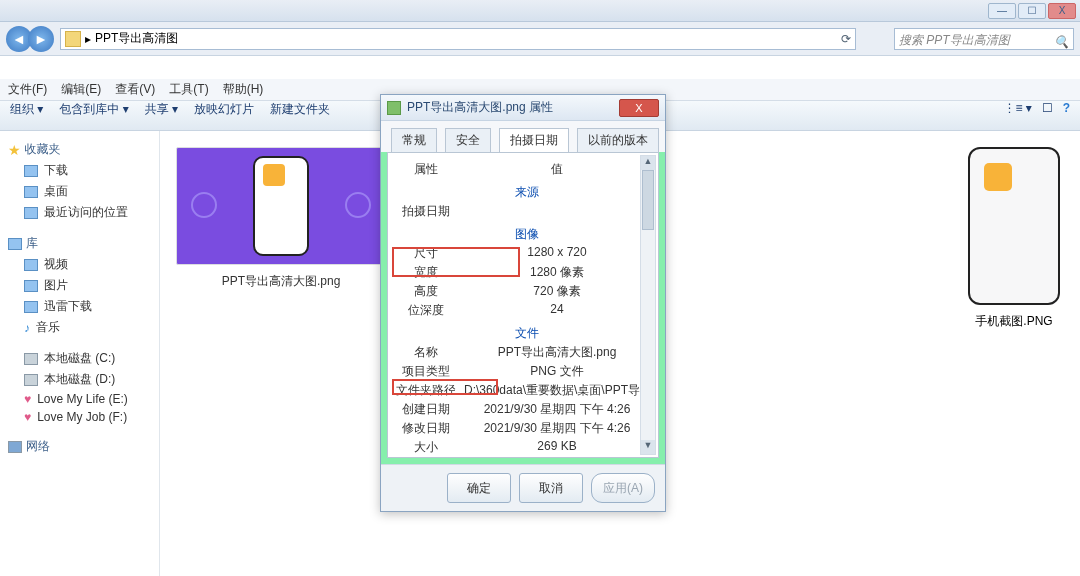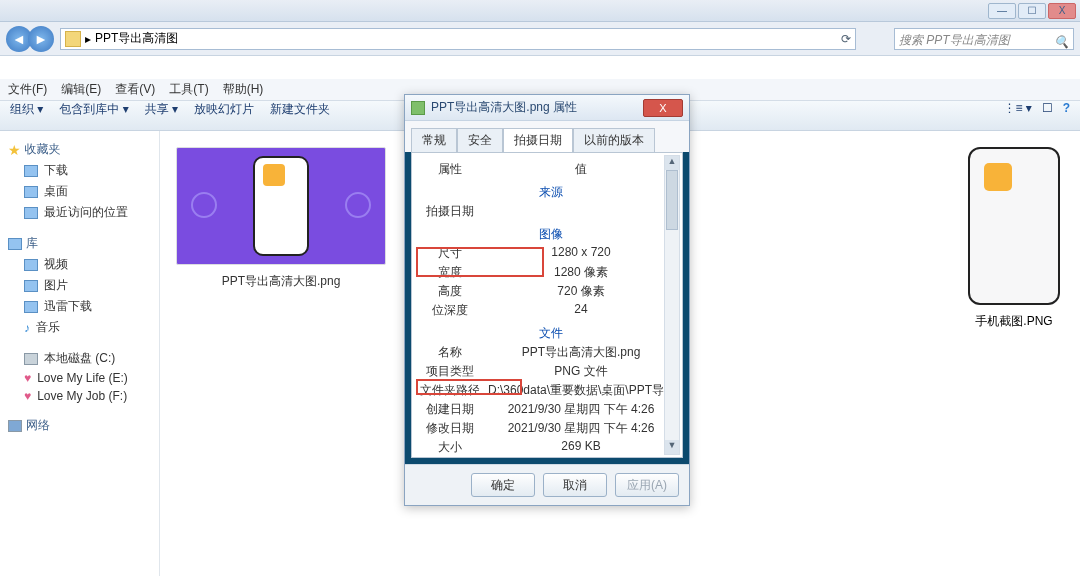--- a/index.html
+++ b/index.html
@@ -41,36 +41,36 @@
 .thumb2 { width:100px; text-align:center; margin-left:auto;}
 .thumb2 .frame2 { width:92px; height:158px; border:2px solid #222; border-radius:12px; background:#f7f7f8; margin:0 auto; position:relative;}
 .thumb2 .frame2::before{content:""; position:absolute; top:14px; left:14px; width:28px; height:28px; background:#f8b339; border-radius:5px;}
 .thumb2 .name{margin-top:8px;}
 
 
 .statusbar { height:14px; border-top:1px solid #d4dde7; background:#f3f6fa; display:flex; align-items:center; padding:0 10px; gap:8px; color:#333;}
 .sbicon { width:22px; height:18px; background:#f3d67a; border:1px solid #d6b24a;}
 
 
-.dialog { position:absolute; left:404px; top:94px; width:286px; background:#0c4a6e; border:1px solid #8aa4c1; box-shadow:0 2px 10px rgba(0,0,0,.25);}
+.dialog { position:absolute; left:380px; top:94px; width:286px; background:#86efac; border:1px solid #8aa4c1; box-shadow:0 2px 10px rgba(0,0,0,.25);}
 .dlgtitle { height:26px; background:linear-gradient(#f4f8fc,#dde7f2); display:flex; align-items:center; padding:0 6px; gap:6px; color:#2b4a72; border-bottom:1px solid #c6d4e3;}
 .dlgtitle .dlgclose { margin-left:auto; width:40px; height:18px; background:#d5564c; border:1px solid #a33b33; border-radius:2px; color:#fff; text-align:center; line-height:16px; font-size:11px;}
 .dlgicon{width:14px;height:14px;background:#7fbf6a;border:1px solid #5a9a47;}
-.tabs { display:flex; padding:6px 6px 0 6px; gap:0; background:#f5f7fa;}
+.tabs { display:flex; padding:6px 6px 0 6px; gap:8px; background:#f5f7fa;justify-content:flex-end;}
 .tab { padding:3px 10px; border:1px solid #b9c6d4; border-bottom:none; background:#eaf0f6; color:#333; position:relative; top:1px;}
 .tab.active { background:#fff; border-bottom:1px solid #fff;}
 .tabbody { margin:0 6px 6px 6px; border:1px solid #b9c6d4; background:#fff; height:306px; padding:8px 0 8px 8px; position:relative; overflow:hidden;}
 .propgrid { display:grid; grid-template-columns:60px 1fr; row-gap:2px; font-family: SimSun, monospace; text-align: center;}
 .ph { color:#333;}
 .pv { color:#333;}
 .sect { color:#0a4db0; grid-column:1 / 3; margin-top:4px;}
 .hl { position:absolute; border:2px solid #d9463a; pointer-events:none;}
 .dlgbtns { display:flex; justify-content:flex-end; gap:8px; padding:8px 10px; background:#eef2f6; border-top:1px solid #d0dae4;}
-.btn { min-width:64px; height:24px; border:1px solid #9bb1c8; background:linear-gradient(#fefefe,#e3ebf2); border-radius:3px; color:#333;}
-.btn:disabled{color:#9aa6b2;}
+.btn { min-width:64px; height:30px; border:1px solid #9bb1c8; background:linear-gradient(#fefefe,#e3ebf2); border-radius:3px; color:#333;}
+.btn:disabled{color:#9aa6b2;border-radius:11px;}
 .scrolltrack{position:absolute; right:2px; top:2px; bottom:2px; width:16px; background:#eef2f6; border:1px solid #d4dde7;}
 .scrollthumb{position:absolute; left:1px; right:1px; top:14px; height:60px; background:#cdd8e2; border:1px solid #aebecf;}
 .scrollbtn{position:absolute; left:0; right:0; height:14px; background:#dbe4ed; text-align:center; font-size:9px; color:#567;}
 .scrollbtn.up{top:0;} .scrollbtn.dn{bottom:0;}
 </style>
 </head>
 <body>
 
 <div class="titlebar">
   <div class="titlebtn">—</div>
@@ -155,20 +155,24 @@
         </div>
       <div class="navitem">
           <span style="color:#3a8dd6">♪</span>
           <span>音乐</span>
         </div>
     </div>
     <div class="navgroup">
       <div class="navitem">
           <span class="diskicon"></span>
           <span>本地磁盘 (C:)</span>
+        </div>
+      <div class="navitem">
+          <span class="diskicon"></span>
+          <span>本地磁盘 (D:)</span>
         </div>
       <div class="navitem">
           <span class="hearticon">♥</span>
           <span>Love My Life (E:)</span>
         </div>
       <div class="navitem">
           <span class="hearticon">♥</span>
           <span>Love My Job (F:)</span>
         </div>
     </div>

